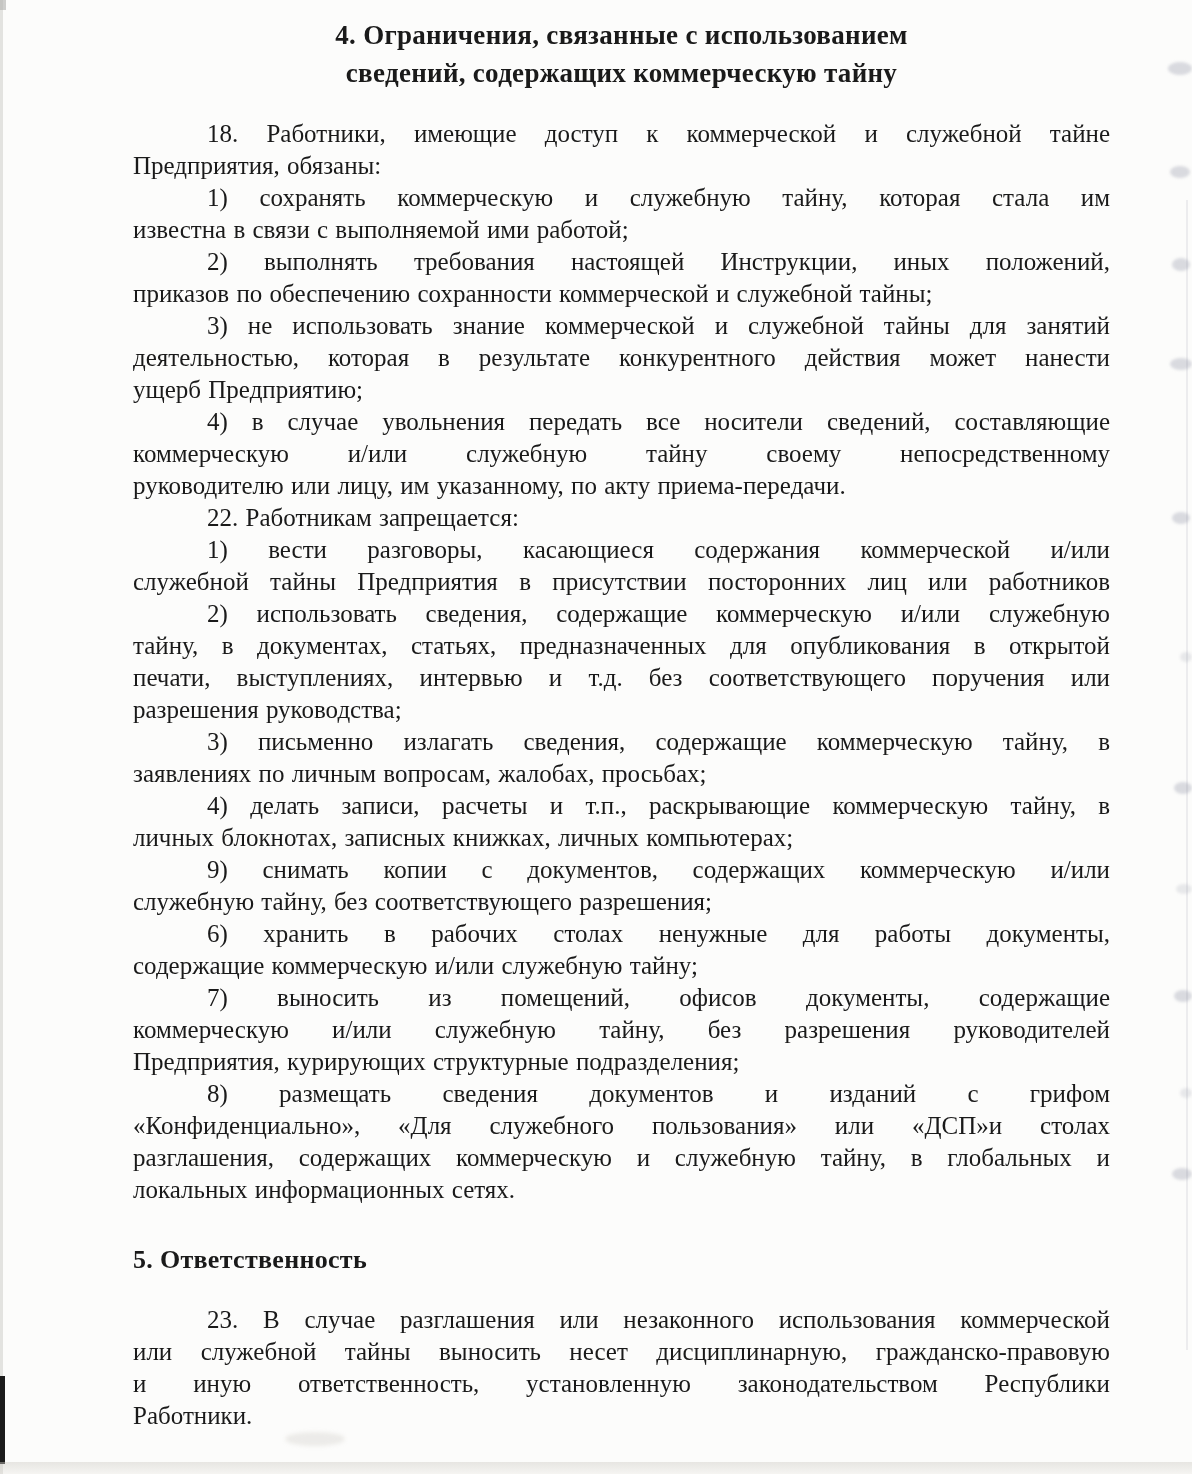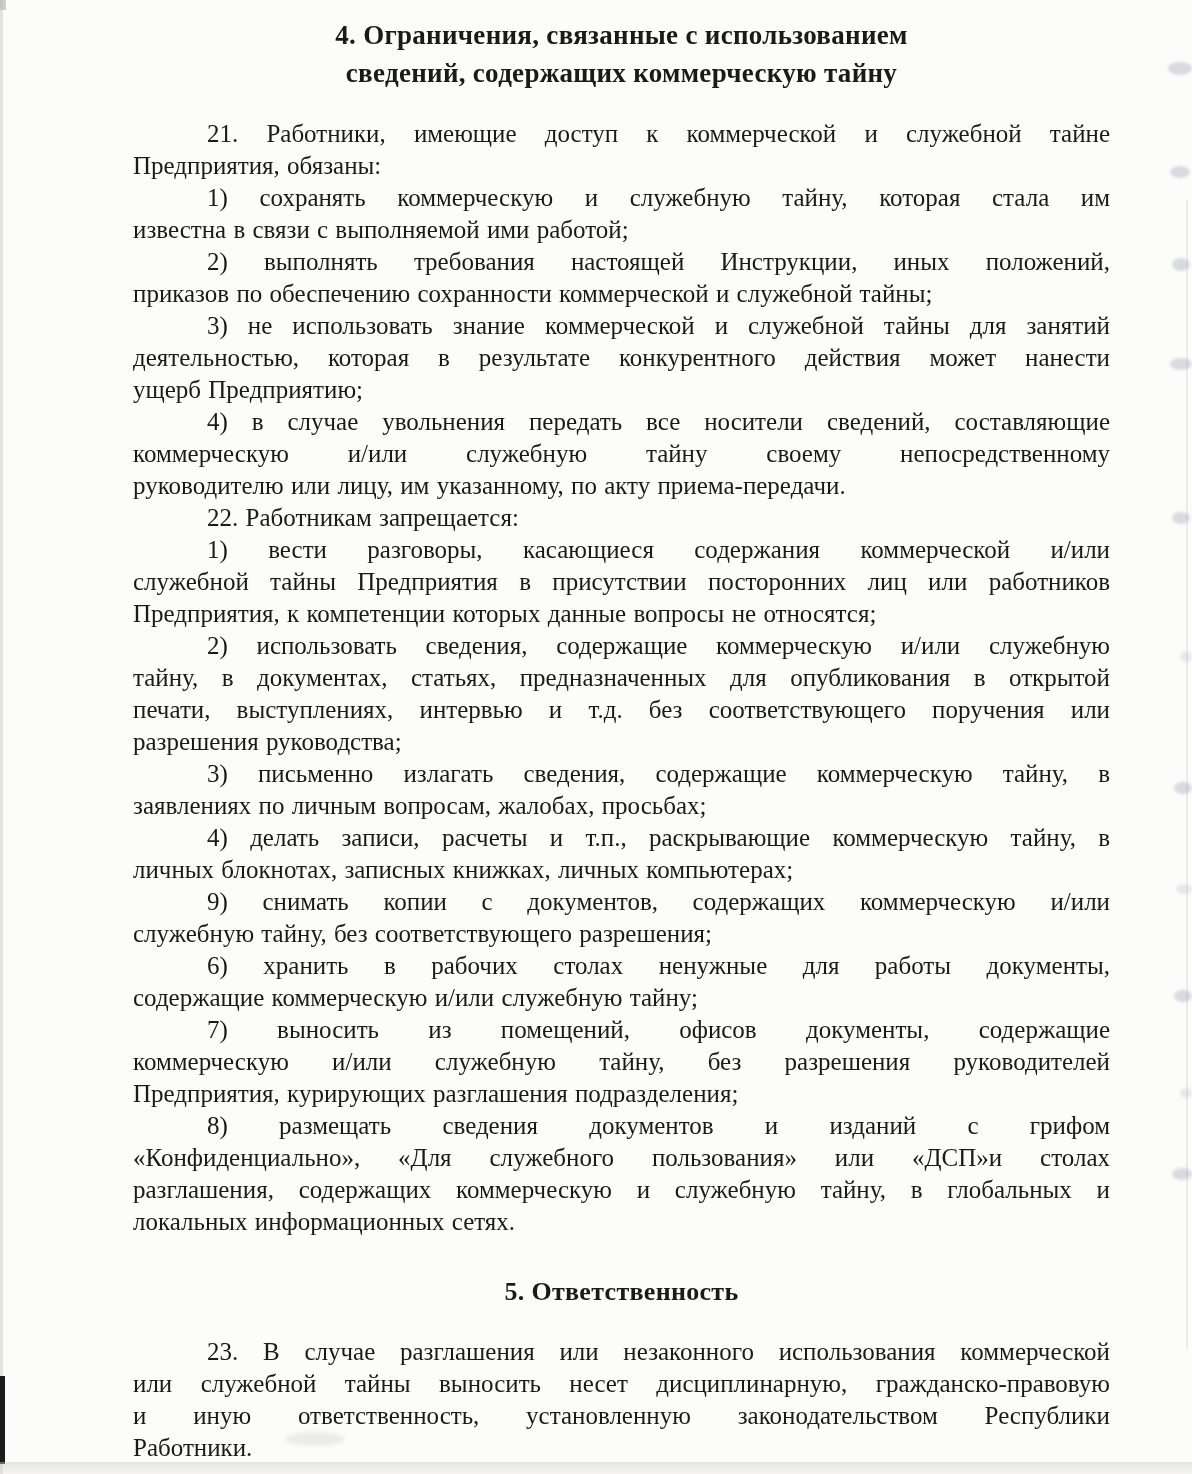--- a/index.html
+++ b/index.html
@@ -35,21 +35,21 @@
   
   .block.heading {
     text-align: center;
     font-weight: bold;
     font-size: 26px;
     line-height: 32px;
     margin-top: 38px;
     margin-bottom: 28px;
     letter-spacing: 0.3px;
   }
-  .block.heading .line { text-align: center; }
+  .block.heading .line { text-align: left; }
   
   .block.paragraph {
     font-size: 25px;
     line-height: 32px;
   }
   .block.paragraph .line {
     text-align: justify;
     text-align-last: justify;
     white-space: normal;
     word-spacing: 1px;
@@ -129,21 +129,21 @@
   <div class="art smudge s11"></div>
   <div class="art bottom-blob"></div>
   <div class="art bottom-band"></div>
 
   <div class="content" id="doc-content">
       <div class="block title">
         <div class="line first">4. Ограничения, связанные с использованием</div>
         <div class="line last">сведений, содержащих коммерческую тайну</div>
       </div>
       <div class="block paragraph">
-        <div class="line first">21. Работники, имеющие доступ к коммерческой и служебной тайне</div>
+        <div class="line first">18. Работники, имеющие доступ к коммерческой и служебной тайне</div>
         <div class="line last">Предприятия, обязаны:</div>
       </div>
       <div class="block paragraph">
         <div class="line first">1) сохранять коммерческую и служебную тайну, которая стала им</div>
         <div class="line last">известна в связи с выполняемой ими работой;</div>
       </div>
       <div class="block paragraph">
         <div class="line first">2) выполнять требования настоящей Инструкции, иных положений,</div>
         <div class="line last">приказов по обеспечению сохранности коммерческой и служебной тайны;</div>
       </div>
@@ -156,21 +156,20 @@
         <div class="line first">4) в случае увольнения передать все носители сведений, составляющие</div>
         <div class="line">коммерческую и/или служебную тайну своему непосредственному</div>
         <div class="line last">руководителю или лицу, им указанному, по акту приема-передачи.</div>
       </div>
       <div class="block paragraph">
         <div class="line first last">22. Работникам запрещается:</div>
       </div>
       <div class="block paragraph">
         <div class="line first">1) вести разговоры, касающиеся содержания коммерческой и/или</div>
         <div class="line">служебной тайны Предприятия в присутствии посторонних лиц или работников</div>
-        <div class="line last">Предприятия, к компетенции которых данные вопросы не относятся;</div>
       </div>
       <div class="block paragraph">
         <div class="line first">2) использовать сведения, содержащие коммерческую и/или служебную</div>
         <div class="line">тайну, в документах, статьях, предназначенных для опубликования в открытой</div>
         <div class="line">печати, выступлениях, интервью и т.д. без соответствующего поручения или</div>
         <div class="line last">разрешения руководства;</div>
       </div>
       <div class="block paragraph">
         <div class="line first">3) письменно излагать сведения, содержащие коммерческую тайну, в</div>
         <div class="line last">заявлениях по личным вопросам, жалобах, просьбах;</div>
@@ -183,21 +182,21 @@
         <div class="line first">9) снимать копии с документов, содержащих коммерческую и/или</div>
         <div class="line last">служебную тайну, без соответствующего разрешения;</div>
       </div>
       <div class="block paragraph">
         <div class="line first">6) хранить в рабочих столах ненужные для работы документы,</div>
         <div class="line last">содержащие коммерческую и/или служебную тайну;</div>
       </div>
       <div class="block paragraph">
         <div class="line first">7) выносить из помещений, офисов документы, содержащие</div>
         <div class="line">коммерческую и/или служебную тайну, без разрешения руководителей</div>
-        <div class="line last">Предприятия, курирующих разглашения подразделения;</div>
+        <div class="line last">Предприятия, курирующих структурные подразделения;</div>
       </div>
       <div class="block paragraph">
         <div class="line first">8) размещать сведения документов и изданий с грифом</div>
         <div class="line">«Конфиденциально», «Для служебного пользования» или «ДСП»и столах</div>
         <div class="line">разглашения, содержащих коммерческую и служебную тайну, в глобальных и</div>
         <div class="line last">локальных информационных сетях.</div>
       </div>
       <div class="block heading">
         <div class="line first last">5. Ответственность</div>
       </div>

